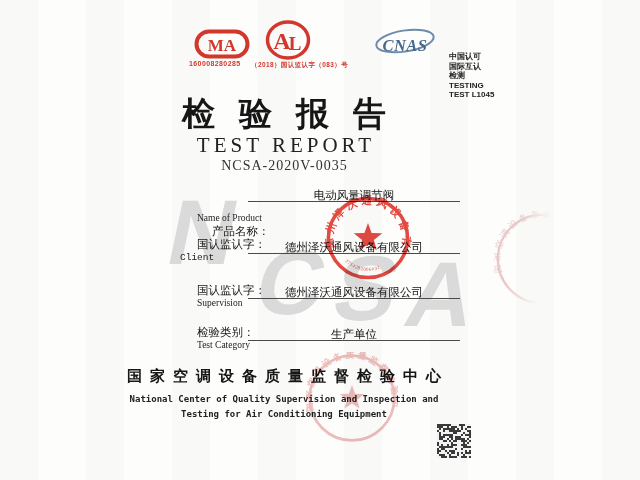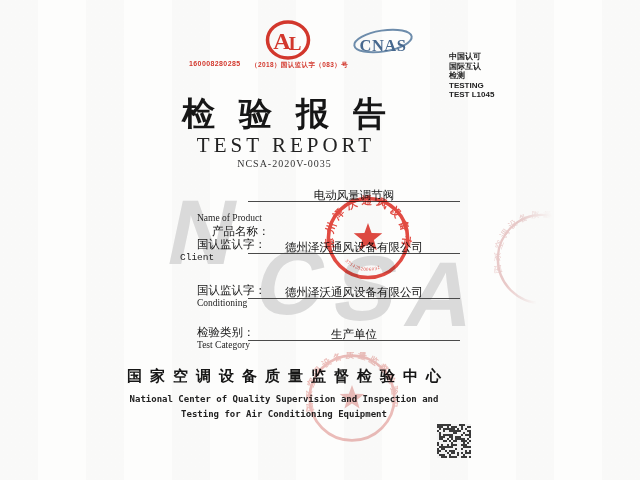--- a/index.html
+++ b/index.html
@@ -13,21 +13,21 @@
 
   
   .cert-num{color:#d2372c;font-family:"Liberation Sans",sans-serif;font-weight:bold;font-size:7px;letter-spacing:.4px;white-space:nowrap;}
   .accred{font-family:"Liberation Sans",sans-serif;font-weight:bold;font-size:8px;line-height:9.6px;color:#222;}
   .accred div{white-space:nowrap;}
 
   
   .center-row{left:0;width:568px;display:flex;justify-content:center;}
   .title-zh{font-size:33px;font-weight:bold;letter-spacing:24px;padding-left:24px;color:#161616;}
   .title-en{font-size:21px;letter-spacing:4px;padding-left:4px;color:#222;}
-  .report-no{font-size:10px;letter-spacing:1px;padding-left:1px;color:#333;text-align:right;}
+  .report-no{font-size:14px;letter-spacing:1px;padding-left:1px;color:#333;text-align:right;}
 
   
   .f-label-zh{font-size:11.5px;color:#141414;white-space:nowrap;}
   .f-label-en{font-size:9.5px;color:#222;white-space:nowrap;}
   .f-line{border-bottom:1px solid #4a4a4a;height:0;}
   .f-value{width:212px;text-align:center;font-size:11.5px;color:#141414;white-space:nowrap;}
 
   
   .wm{font-family:"Liberation Sans","DejaVu Sans",sans-serif;font-weight:800;
       font-size:92px;line-height:1;color:#dadada;transform:skewX(-12deg);z-index:0;}
@@ -54,33 +54,39 @@
 </head>
 <body>
 
 <div id="page">
 
   <span class="abs wm" style="left:170px;top:186px;">N</span>
   <span class="abs wm" style="left:258px;top:236px;">C</span>
   <span class="abs wm" style="left:336px;top:242px;">S</span>
   <span class="abs wm" style="left:408px;top:248px;">A</span>
 
+  <div class="abs z1" style="left:194px;top:29px;">
+    <svg width="56" height="30" viewBox="0 0 56 30">
+      <rect x="2.5" y="2.5" width="51" height="25" rx="12.5" fill="none" stroke="#d2372c" stroke-width="4"></rect>
+      <text x="28" y="22" text-anchor="middle" font-size="17" font-weight="bold" fill="#d2372c">MA</text>
+    </svg>
+  </div>
   <div class="abs cert-num" style="left:189px;top:60px;">160008280285</div>
 
   <div class="abs z1" style="left:265px;top:20px;">
     <svg width="46" height="40" viewBox="0 0 46 40">
       <ellipse cx="23" cy="20" rx="20.5" ry="18" fill="none" stroke="#d2372c" stroke-width="3.5"></ellipse>
       <text x="17" y="29" text-anchor="middle" font-size="24" font-weight="bold" fill="#d2372c">A</text>
       <text x="30" y="30" text-anchor="middle" font-size="19" font-weight="bold" fill="#d2372c">L</text>
     </svg>
   </div>
   <div class="abs cert-num" style="left:251px;top:61px;font-size:6.5px;">（2018）国认监认字（083）号</div>
 
 
-  <div class="abs z1" style="left:352px;top:24px;">
+  <div class="abs z1" style="left:374px;top:24px;font-style:italic;">
     <svg width="62" height="38" viewBox="0 0 62 38">
       <ellipse cx="31" cy="17" rx="29" ry="10.5" fill="none" stroke="#6d8cab" stroke-width="2" transform="rotate(-9 31 17)"></ellipse>
       <text x="31" y="27" text-anchor="middle" font-size="16.5" font-weight="bold" fill="#47688e" font-family="Liberation Sans,sans-serif" letter-spacing="0.5">CNAS</text>
     </svg>
   </div>
 
   <div class="abs accred" style="left:449px;top:24px;margin-top:28px;">
     <div>中国认可</div>
     <div>国际互认</div>
     <div>检测</div>
@@ -102,21 +108,21 @@
   <div class="abs f-label-en z1" style="left:197px;top:213px;">Name of Product</div>
   <div class="abs f-value z1" style="left:248px;top:188px;">电动风量调节阀</div>
   <div class="abs f-line z1" style="left:248px;top:201px;width:212px;"></div>
 
   <div class="abs f-label-zh z1" style="left:197px;top:237px;">国认监认字：</div>
   <div class="abs f-label-en z1" style="left:180px;top:252px;font-family:Liberation Mono, monospace;">Client</div>
   <div class="abs f-value z1" style="left:248px;top:240px;">德州泽沃通风设备有限公司</div>
   <div class="abs f-line z1" style="left:248px;top:253px;width:212px;"></div>
 
   <div class="abs f-label-zh z1" style="left:197px;top:283px;">国认监认字：</div>
-  <div class="abs f-label-en z1" style="left:197px;top:298px;">Conditioning</div>
+  <div class="abs f-label-en z1" style="left:197px;top:298px;">Supervision</div>
   <div class="abs f-value z1" style="left:248px;top:285px;">德州泽沃通风设备有限公司</div>
   <div class="abs f-line z1" style="left:248px;top:298px;width:212px;"></div>
 
   <div class="abs f-label-zh z1" style="left:197px;top:325px;">检验类别：</div>
   <div class="abs f-label-en z1" style="left:197px;top:340px;">Test Category</div>
   <div class="abs f-value z1" style="left:248px;top:327px;">生产单位</div>
   <div class="abs f-line z1" style="left:248px;top:340px;width:212px;"></div>
 
   <div class="abs center-row z1" style="top:367px;">
     <span class="foot-zh">国家空调设备质量监督检验中心</span>

